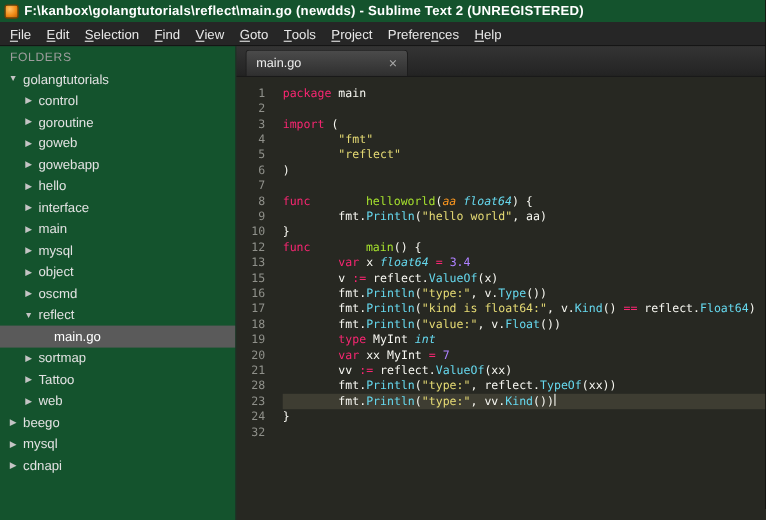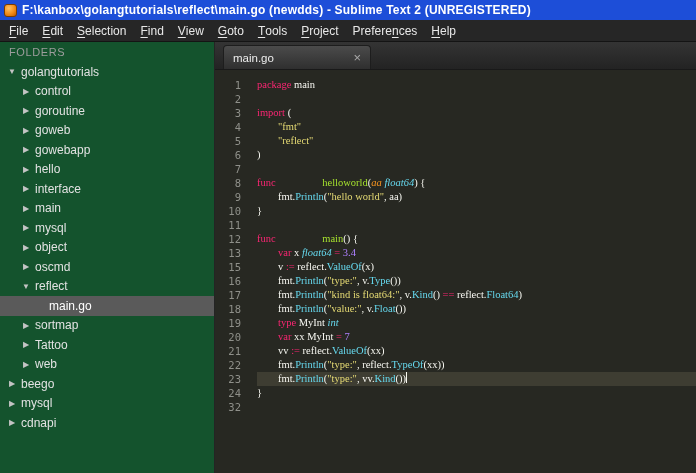--- a/index.html
+++ b/index.html
@@ -2,21 +2,21 @@
 <html><head>
 <meta charset="utf-8">
 <style>
   * { margin:0; padding:0; box-sizing:border-box; }
   html,body { width:696px; height:473px; overflow:hidden; background:#000; }
   body { font-family:"Liberation Sans", sans-serif; }
 
   .window { width:696px; height:473px; display:flex; flex-direction:column; overflow:hidden; background:#272822; }
 
   
-  .titlebar { height:20px; flex:0 0 auto; background:#1d4ed8; display:flex; align-items:center; padding:0 4px; }
+  .titlebar { height:20px; flex:0 0 auto; background:#14532d; display:flex; align-items:center; padding:0 4px; }
   .app-icon { width:13px; height:13px; border-radius:3px; flex:0 0 auto;
               background: radial-gradient(circle at 35% 30%, #ffc266 0%, #f28c18 55%, #c05a00 100%);
               border:1px solid #7a3c00; margin-right:5px; }
   .title-text { color:#fff; font-weight:bold; font-size:12px; white-space:nowrap; letter-spacing:0.2px; }
 
   
   .menubar { height:22px; flex:0 0 auto; background:#262626; border-bottom:1px solid #141414;
              display:flex; align-items:center; padding-left:2px; }
   .menu-item { color:#e8e8e8; font-size:12px; padding:0 7px; height:100%; display:flex; align-items:center; cursor:default; }
   .mnemonic { text-decoration:underline; text-underline-offset:2px; }
@@ -43,21 +43,21 @@
          border:1px solid #1d1d1d; border-bottom:none; border-radius:4px 4px 0 0;
          display:flex; align-items:center; padding:0 9px; cursor:default; }
   .tab-label { flex:1; color:#ececec; font-size:11.5px; }
   .tab-close { color:#a8a8a8; font-size:13px; line-height:13px; }
 
   
   .code { flex:1; background:#272822; padding-top:8px; overflow:hidden;
           font-family:"DejaVu Sans Mono","Liberation Mono", monospace; font-size:10.5px; }
   .code-line { display:flex; height:14px; line-height:14px; }
   .gutter { width:26px; flex:0 0 auto; text-align:right; color:#8f908a; margin-right:16px; }
-  .line-content { flex:1; white-space:pre; color:#f8f8f2;font-family:Liberation Serif, serif; }
+  .line-content { flex:1; white-space:pre; color:#f8f8f2; }
   .code-line.current .line-content { background:#3e3d32; }
 
   .tok-p { color:#f8f8f2; }
   .tok-k { color:#f92672; }
   .tok-s { color:#e6db74; }
   .tok-f { color:#a6e22e;padding-left:44px; }
   .tok-c { color:#66d9ef; }
   .tok-t { color:#66d9ef; font-style:italic; }
   .tok-n { color:#ae81ff; }
   .tok-a { color:#fd971f; font-style:italic;text-align:right; }
@@ -253,24 +253,20 @@
           </div>
           <div class="code-line">
             <span class="gutter">9</span>
             <span class="line-content"><span class="tok-p">        fmt.</span><span class="tok-c">Println</span><span class="tok-p">(</span><span class="tok-s">"hello world"</span><span class="tok-p">, aa)</span></span>
           </div>
           <div class="code-line">
             <span class="gutter">10</span>
             <span class="line-content"><span class="tok-p">}</span></span>
           </div>
           <div class="code-line">
-            <span class="gutter">11</span>
-            <span class="line-content"></span>
-          </div>
-          <div class="code-line">
             <span class="gutter">12</span>
             <span class="line-content"><span class="tok-k">func</span><span class="tok-p"> </span><span class="tok-f">main</span><span class="tok-p">() {</span></span>
           </div>
           <div class="code-line">
             <span class="gutter">13</span>
             <span class="line-content"><span class="tok-p">        </span><span class="tok-k">var</span><span class="tok-p"> x </span><span class="tok-t">float64</span><span class="tok-p"> </span><span class="tok-k">=</span><span class="tok-p"> </span><span class="tok-n">3.4</span></span>
           </div>
           <div class="code-line">
             <span class="gutter">15</span>
             <span class="line-content"><span class="tok-p">        v </span><span class="tok-k">:=</span><span class="tok-p"> reflect.</span><span class="tok-c">ValueOf</span><span class="tok-p">(x)</span></span>
@@ -293,21 +289,21 @@
           </div>
           <div class="code-line">
             <span class="gutter">20</span>
             <span class="line-content"><span class="tok-p">        </span><span class="tok-k">var</span><span class="tok-p"> xx MyInt </span><span class="tok-k">=</span><span class="tok-p"> </span><span class="tok-n">7</span></span>
           </div>
           <div class="code-line">
             <span class="gutter">21</span>
             <span class="line-content"><span class="tok-p">        vv </span><span class="tok-k">:=</span><span class="tok-p"> reflect.</span><span class="tok-c">ValueOf</span><span class="tok-p">(xx)</span></span>
           </div>
           <div class="code-line">
-            <span class="gutter">22</span>
+            <span class="gutter">28</span>
             <span class="line-content"><span class="tok-p">        fmt.</span><span class="tok-c">Println</span><span class="tok-p">(</span><span class="tok-s">"type:"</span><span class="tok-p">, reflect.</span><span class="tok-c">TypeOf</span><span class="tok-p">(xx))</span></span>
           </div>
           <div class="code-line current">
             <span class="gutter">23</span>
             <span class="line-content"><span class="tok-p">        fmt.</span><span class="tok-c">Println</span><span class="tok-p">(</span><span class="tok-s">"type:"</span><span class="tok-p">, vv.</span><span class="tok-c">Kind</span><span class="tok-p">())</span><span class="caret"></span></span>
           </div>
           <div class="code-line">
             <span class="gutter">24</span>
             <span class="line-content"><span class="tok-p">}</span></span>
           </div>

